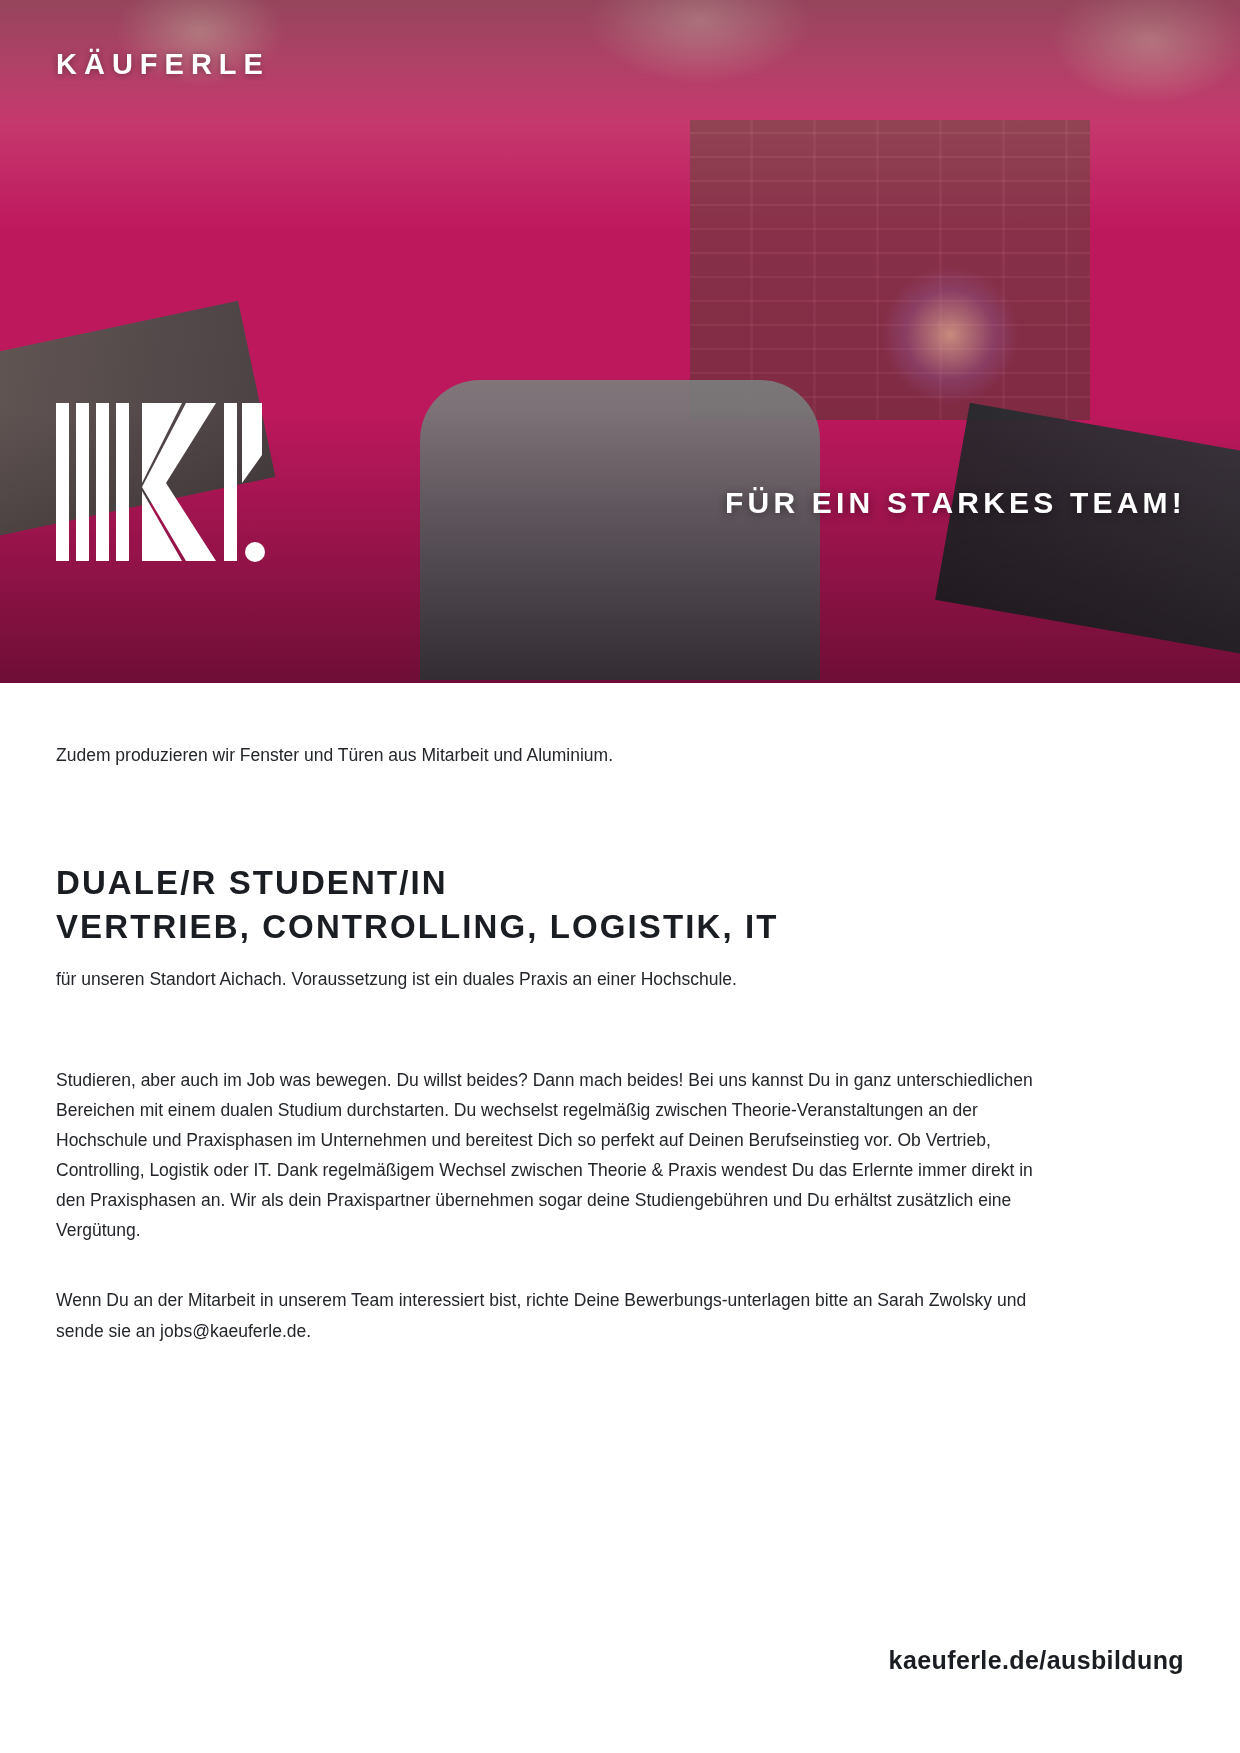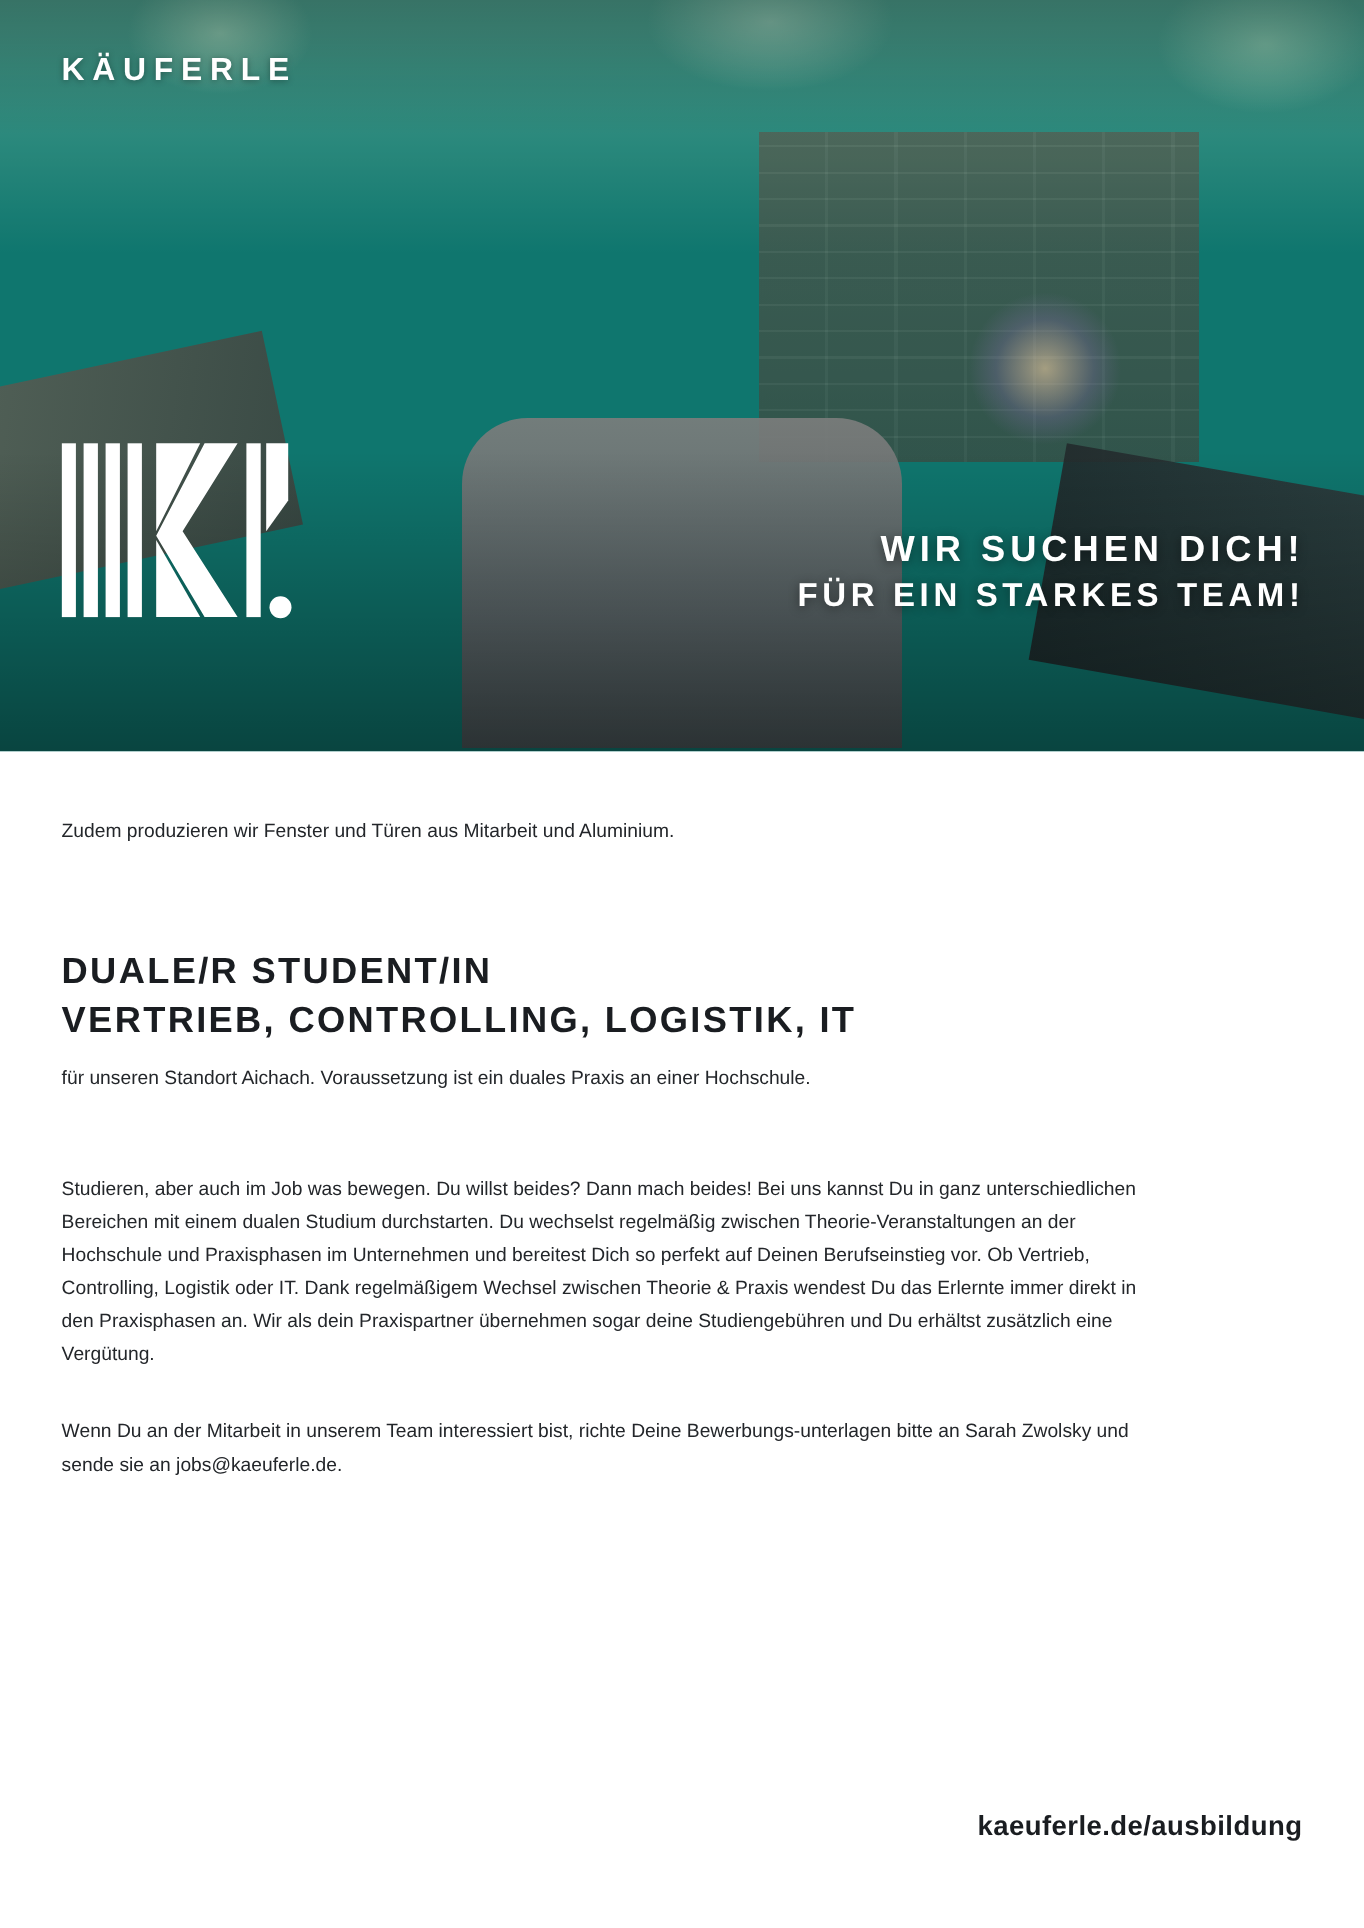--- a/index.html
+++ b/index.html
@@ -15,21 +15,21 @@
     color: #1d1f22;
     overflow: hidden;
   }
 
   
   .hero {
     position: relative;
     width: 1240px;
     height: 683px;
     overflow: hidden;
-    background: #0f766e;
+    background: #be185d;
   }
   .hero-photo {
     position: absolute;
     inset: 0;
     
     background:
       radial-gradient(ellipse 150px 190px at 88px 90px, #c79a79 0%, #b0866a 45%, rgba(120,110,95,0) 72%),
       radial-gradient(ellipse 140px 180px at 390px 70px, #e8c9a6 0%, #d3ae8a 45%, rgba(120,110,95,0) 72%),
       radial-gradient(ellipse 150px 200px at 318px 330px, #e3c3a3 0%, #cda customs 0%, rgba(120,110,95,0) 72%),
       radial-gradient(ellipse 185px 235px at 610px 300px, #e5c3a2 0%, #c89d7c 50%, rgba(110,100,90,0) 76%),
@@ -206,21 +206,20 @@
       <polygon points="86,8 126,8 86,88 86,8"></polygon>
       <polygon points="86,96 126,166 86,166"></polygon>
       <polygon points="130,8 160,8 110,88 160,166 130,166 86,92"></polygon>
       <rect x="168" y="8" width="13" height="158"></rect>
       <polygon points="186,8 206,8 206,60 186,88"></polygon>
       <circle cx="199" cy="157" r="10"></circle>
     </g>
   </svg>
 
   <div class="hero-claim">
-    <div class="claim-main">WIR SUCHEN DICH!</div>
     <div class="claim-sub">FÜR EIN STARKES TEAM!</div>
   </div>
 </div>
 
 <div class="content">
 
   <div class="intro">
     <p>Zudem produzieren wir Fenster und Türen aus Mitarbeit und Aluminium.</p>
   </div>
 

